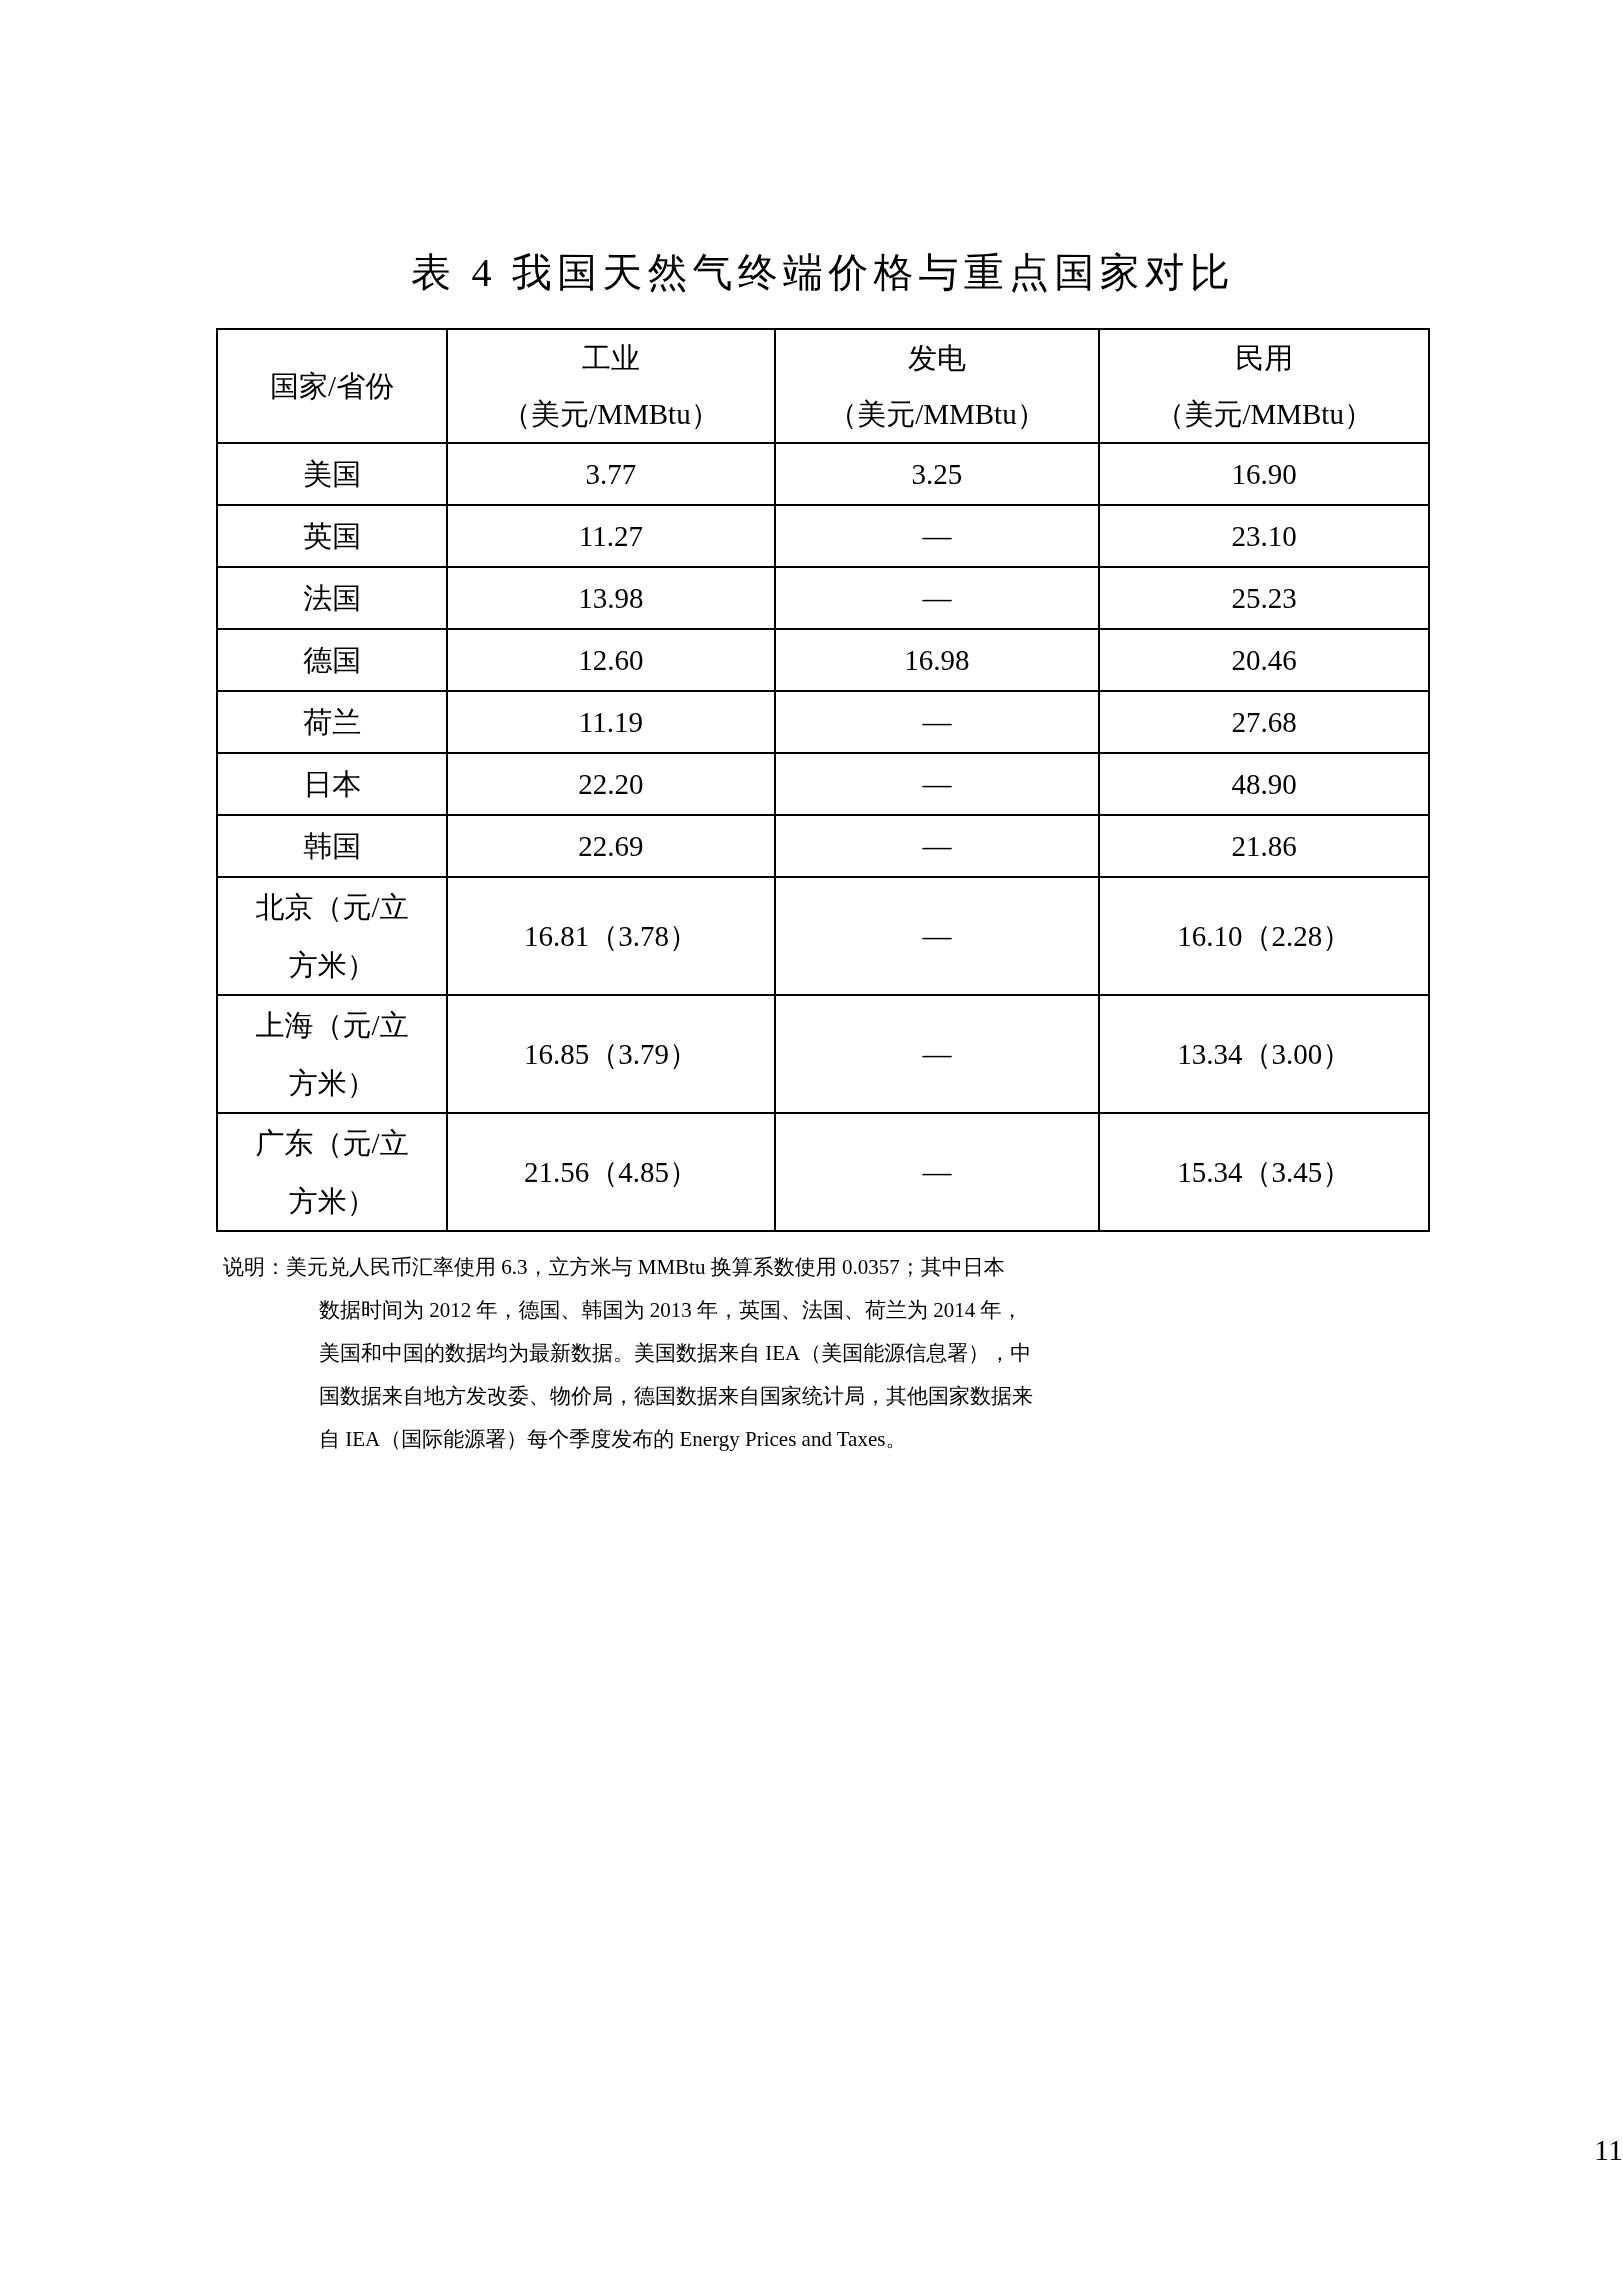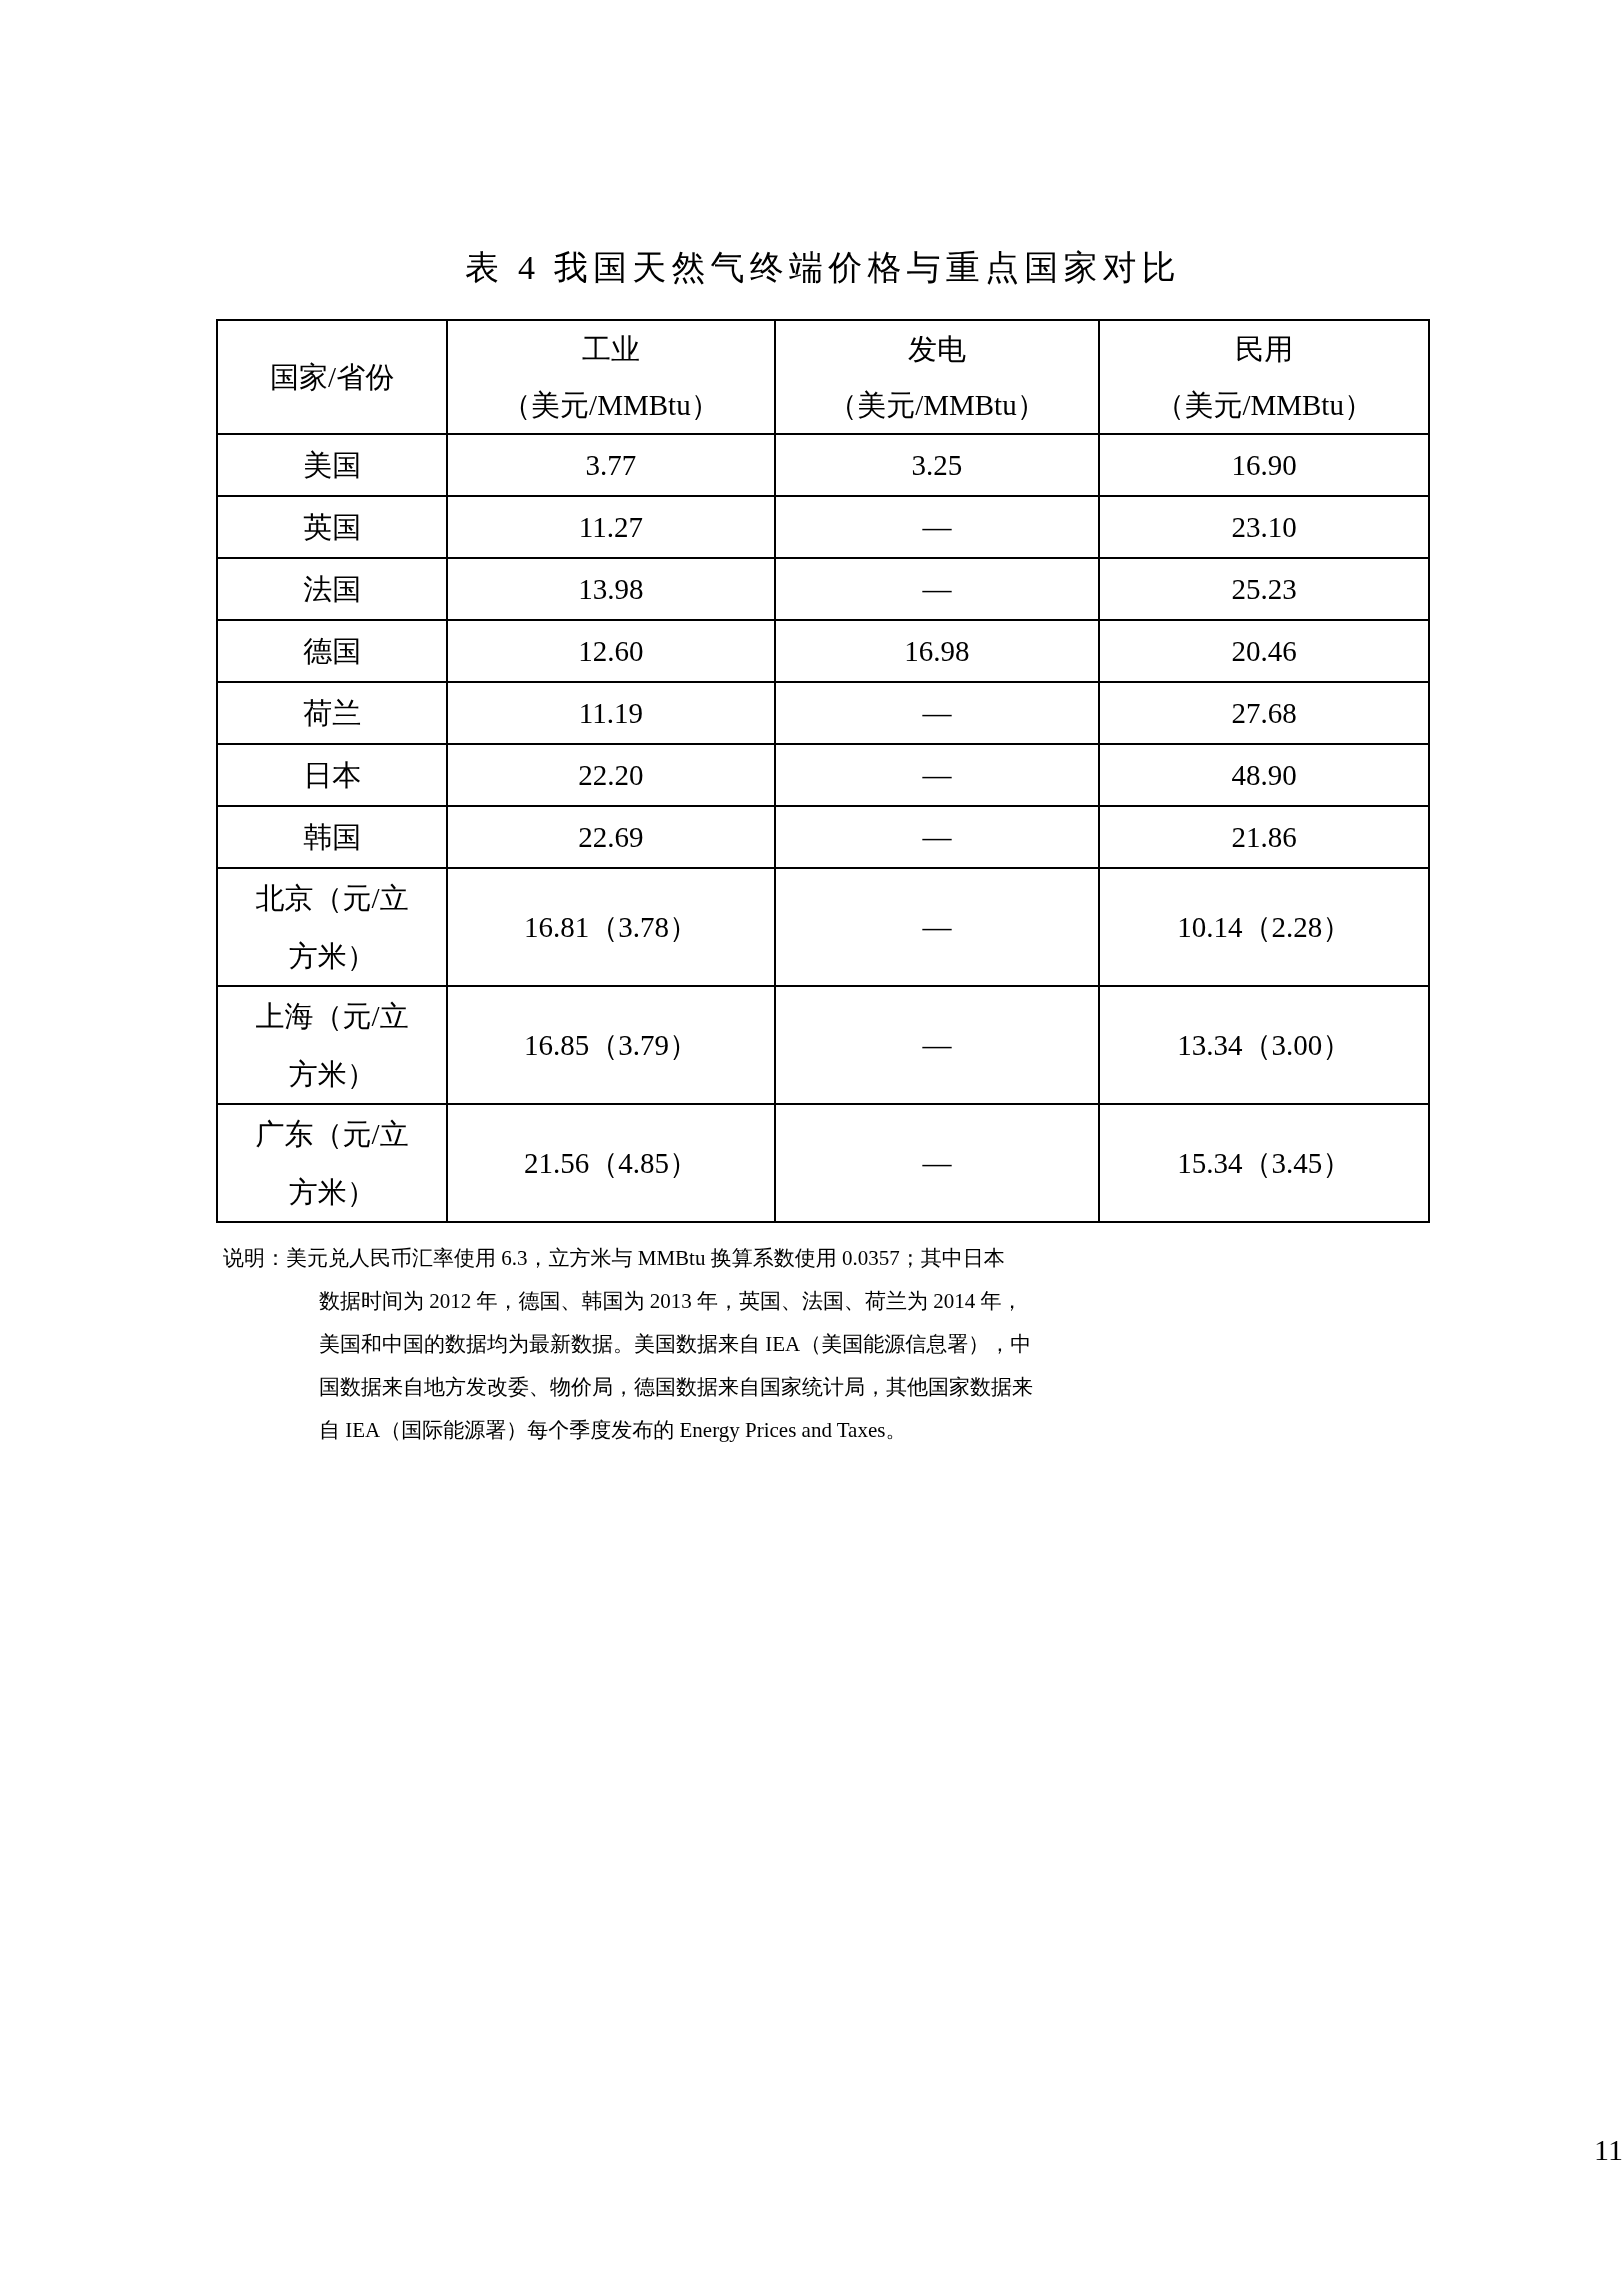--- a/index.html
+++ b/index.html
@@ -17,21 +17,21 @@
 
   .content {
     position: absolute;
     left: 216px;
     top: 0;
     width: 1214px;
   }
 
   .doc-title {
     margin: 245px 0 0 0;
-    font-size: 34px;
+    font-size: 40px;
     font-weight: normal;
     text-align: center;
     letter-spacing: 5.2px;
     white-space: nowrap;
   }
 
   .price-table {
     width: 100%;
     border-collapse: collapse;
     table-layout: fixed;
@@ -145,21 +145,21 @@
           <td>韩国</td>
           <td>22.69</td>
           <td>—</td>
           <td>21.86</td>
         </tr>
         <tr class="tall">
           <td>北京（元/立
 方米）</td>
           <td>16.81（3.78）</td>
           <td>—</td>
-          <td>10.14（2.28）</td>
+          <td>16.10（2.28）</td>
         </tr>
         <tr class="tall">
           <td>上海（元/立
 方米）</td>
           <td>16.85（3.79）</td>
           <td>—</td>
           <td>13.34（3.00）</td>
         </tr>
         <tr class="tall">
           <td>广东（元/立

